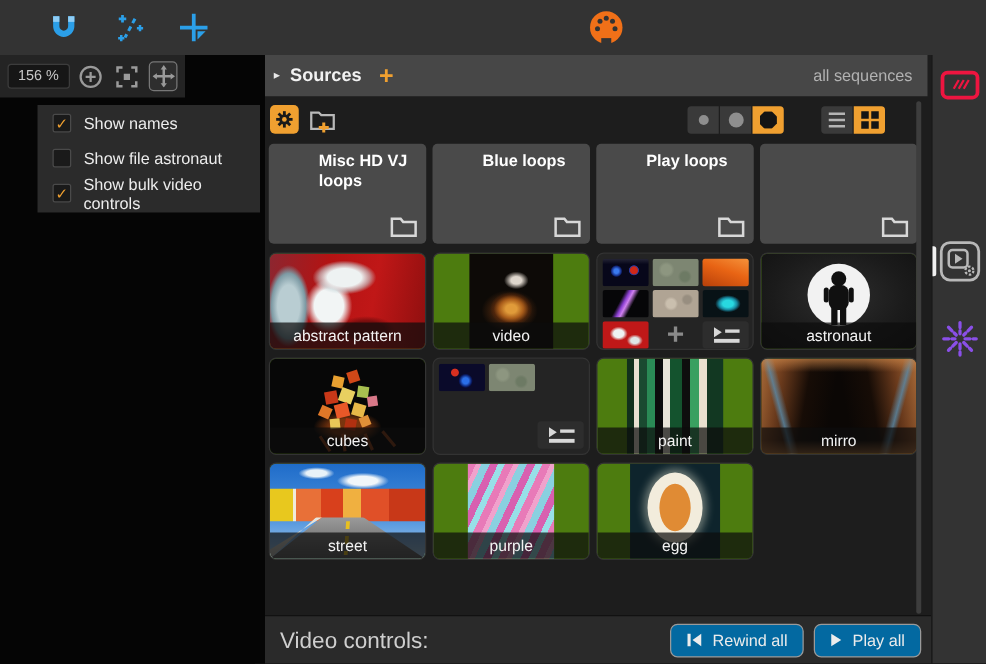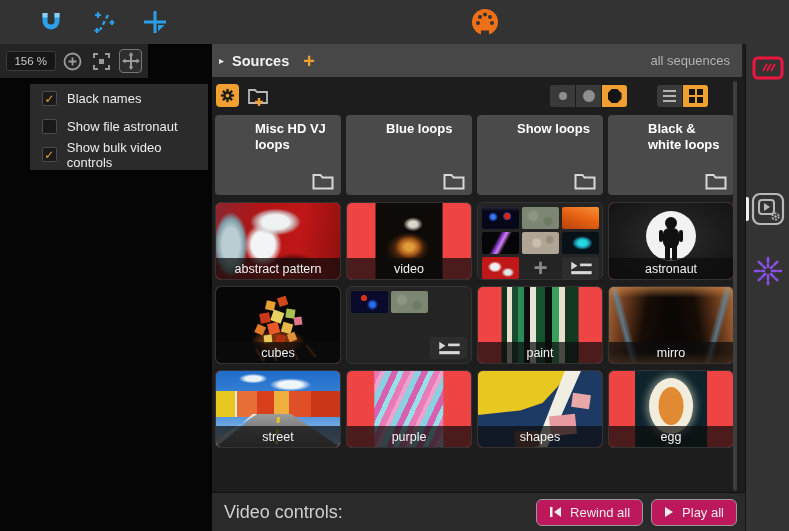--- a/index.html
+++ b/index.html
@@ -64,21 +64,21 @@
   
   .grid { position:absolute; left:3px; top:71px; width:519px; }
   .grid-row { display:flex; gap:5px; }
   .row-folders { margin-bottom:7px; }
   .row-videos { margin-bottom:6px; }
   .folder-tile { position:relative; width:126px; height:80px; background:#4a4a4a; border-radius:4px;
                  padding:6px 8px; cursor:pointer; }
   .folder-name { color:#fff; font-size:13px; font-weight:700; line-height:1.2;padding-left:32px; }
   .folder-glyph { position:absolute; right:7px; bottom:5px; }
 
-  .cell { position:relative; width:126px; height:78px; background:#ef4444; border:1px solid #333;
+  .cell { position:relative; width:126px; height:78px; background:#4d7c0f; border:1px solid #333;
           border-radius:6px; overflow:hidden; cursor:pointer; }
   .name-band { position:absolute; left:0; right:0; bottom:0; height:21px; background:rgba(12,12,12,.72);
                display:flex; align-items:center; justify-content:center; z-index:5; }
   .name-band span { color:#f2f2f2; font-size:12.5px; }
   .thumb { position:absolute; inset:0; }
   .thumb-center { position:absolute; top:0; bottom:0; left:50%; transform:translateX(-50%); }
 
   
   .art-abstract { background:
       radial-gradient(ellipse 34px 18px at 48% 25%, #eef2f2 0 40%, rgba(200,215,218,.6) 60%, transparent 75%),
@@ -168,21 +168,21 @@
   
   .scrollbar { position:absolute; left:521px; top:37px; width:4px; height:410px;
                background:#3d3d3d; border-radius:2px; }
 
   
   .bottom-bar { position:absolute; left:0; top:448px; width:533px; height:39px; background:#2a2a2a;
                 border-top:1px solid #111; display:flex; align-items:center; }
   .bb-label { color:#cfcfcf; font-size:18px; margin-left:12px; }
   .bb-buttons { margin-left:auto; margin-right:8px; display:flex; gap:8px; }
   .bb-btn { display:flex; align-items:center; gap:8px; height:27px; padding:0 12px;
-            background:#be185d; border:1px solid #9a9a9a; border-radius:6px;
+            background:#0369a1; border:1px solid #9a9a9a; border-radius:6px;
             color:#ececec; font-size:13px; cursor:pointer; }
 
   
   .right-sidebar { position:absolute; left:745px; top:44px; width:44px; height:487px; background:#333333;
                    border-left:1px solid #141414; }
   .rs-icon { position:absolute; left:50%; transform:translateX(-50%); cursor:pointer; }
   .rs-indicator { position:absolute; left:0px; top:153px; width:3px; height:24px;
                   background:#f0f0f0; border-radius:0 2px 2px 0; }
 </style>
 </head>
@@ -241,21 +241,21 @@
           <polygon points="18,9 14.5,6.5 14.5,11.5" fill="#9a9a9a"></polygon>
         </svg>
       </div>
     </div>
 
     <div class="options-panel">
       <div class="opt-row">
         <div class="checkbox checked">
           <span class="check">✓</span>
         </div>
-        <span class="opt-label">Black names</span>
+        <span class="opt-label">Show names</span>
       </div>
       <div class="opt-row">
         <div class="checkbox">
           
         </div>
         <span class="opt-label">Show file astronaut</span>
       </div>
       <div class="opt-row">
         <div class="checkbox checked">
           <span class="check">✓</span>
@@ -332,27 +332,26 @@
             <path d="M1.5 2 h7 l2 2.5 h10 v11 h-19 Z" fill="none" stroke="#d8d8d8" stroke-width="2"></path>
           </svg>
         </div>
         <div class="folder-tile">
           <div class="folder-name">Blue loops</div>
           <svg class="folder-glyph" width="22" height="17" viewBox="0 0 22 17">
             <path d="M1.5 2 h7 l2 2.5 h10 v11 h-19 Z" fill="none" stroke="#d8d8d8" stroke-width="2"></path>
           </svg>
         </div>
         <div class="folder-tile">
-          <div class="folder-name">Show loops</div>
+          <div class="folder-name">Play loops</div>
           <svg class="folder-glyph" width="22" height="17" viewBox="0 0 22 17">
             <path d="M1.5 2 h7 l2 2.5 h10 v11 h-19 Z" fill="none" stroke="#d8d8d8" stroke-width="2"></path>
           </svg>
         </div>
         <div class="folder-tile">
-          <div class="folder-name">Black &amp; white loops</div>
           <svg class="folder-glyph" width="22" height="17" viewBox="0 0 22 17">
             <path d="M1.5 2 h7 l2 2.5 h10 v11 h-19 Z" fill="none" stroke="#d8d8d8" stroke-width="2"></path>
           </svg>
         </div>
       </div>
 
       <div class="grid-row row-videos">
         <div class="cell">
           <div class="thumb art-abstract"></div>
           <div class="name-band">
@@ -466,32 +465,20 @@
               <span>street</span>
             </div>
         </div>
         <div class="cell">
           <div class="thumb-center art-purple"></div>
           <div class="name-band">
               <span>purple</span>
             </div>
         </div>
         <div class="cell">
-          <div class="thumb art-shapes">
-            <div class="yellow"></div>
-            <div class="white"></div>
-            <div class="pink1"></div>
-            <div class="pink2"></div>
-            <div class="brown"></div>
-          </div>
-          <div class="name-band">
-              <span>shapes</span>
-            </div>
-        </div>
-        <div class="cell">
           <div class="thumb-center art-egg">
             <div class="egg-white">
                 <div class="egg-yolk"></div>
               </div>
           </div>
           <div class="name-band">
               <span>egg</span>
             </div>
         </div>
       </div>

